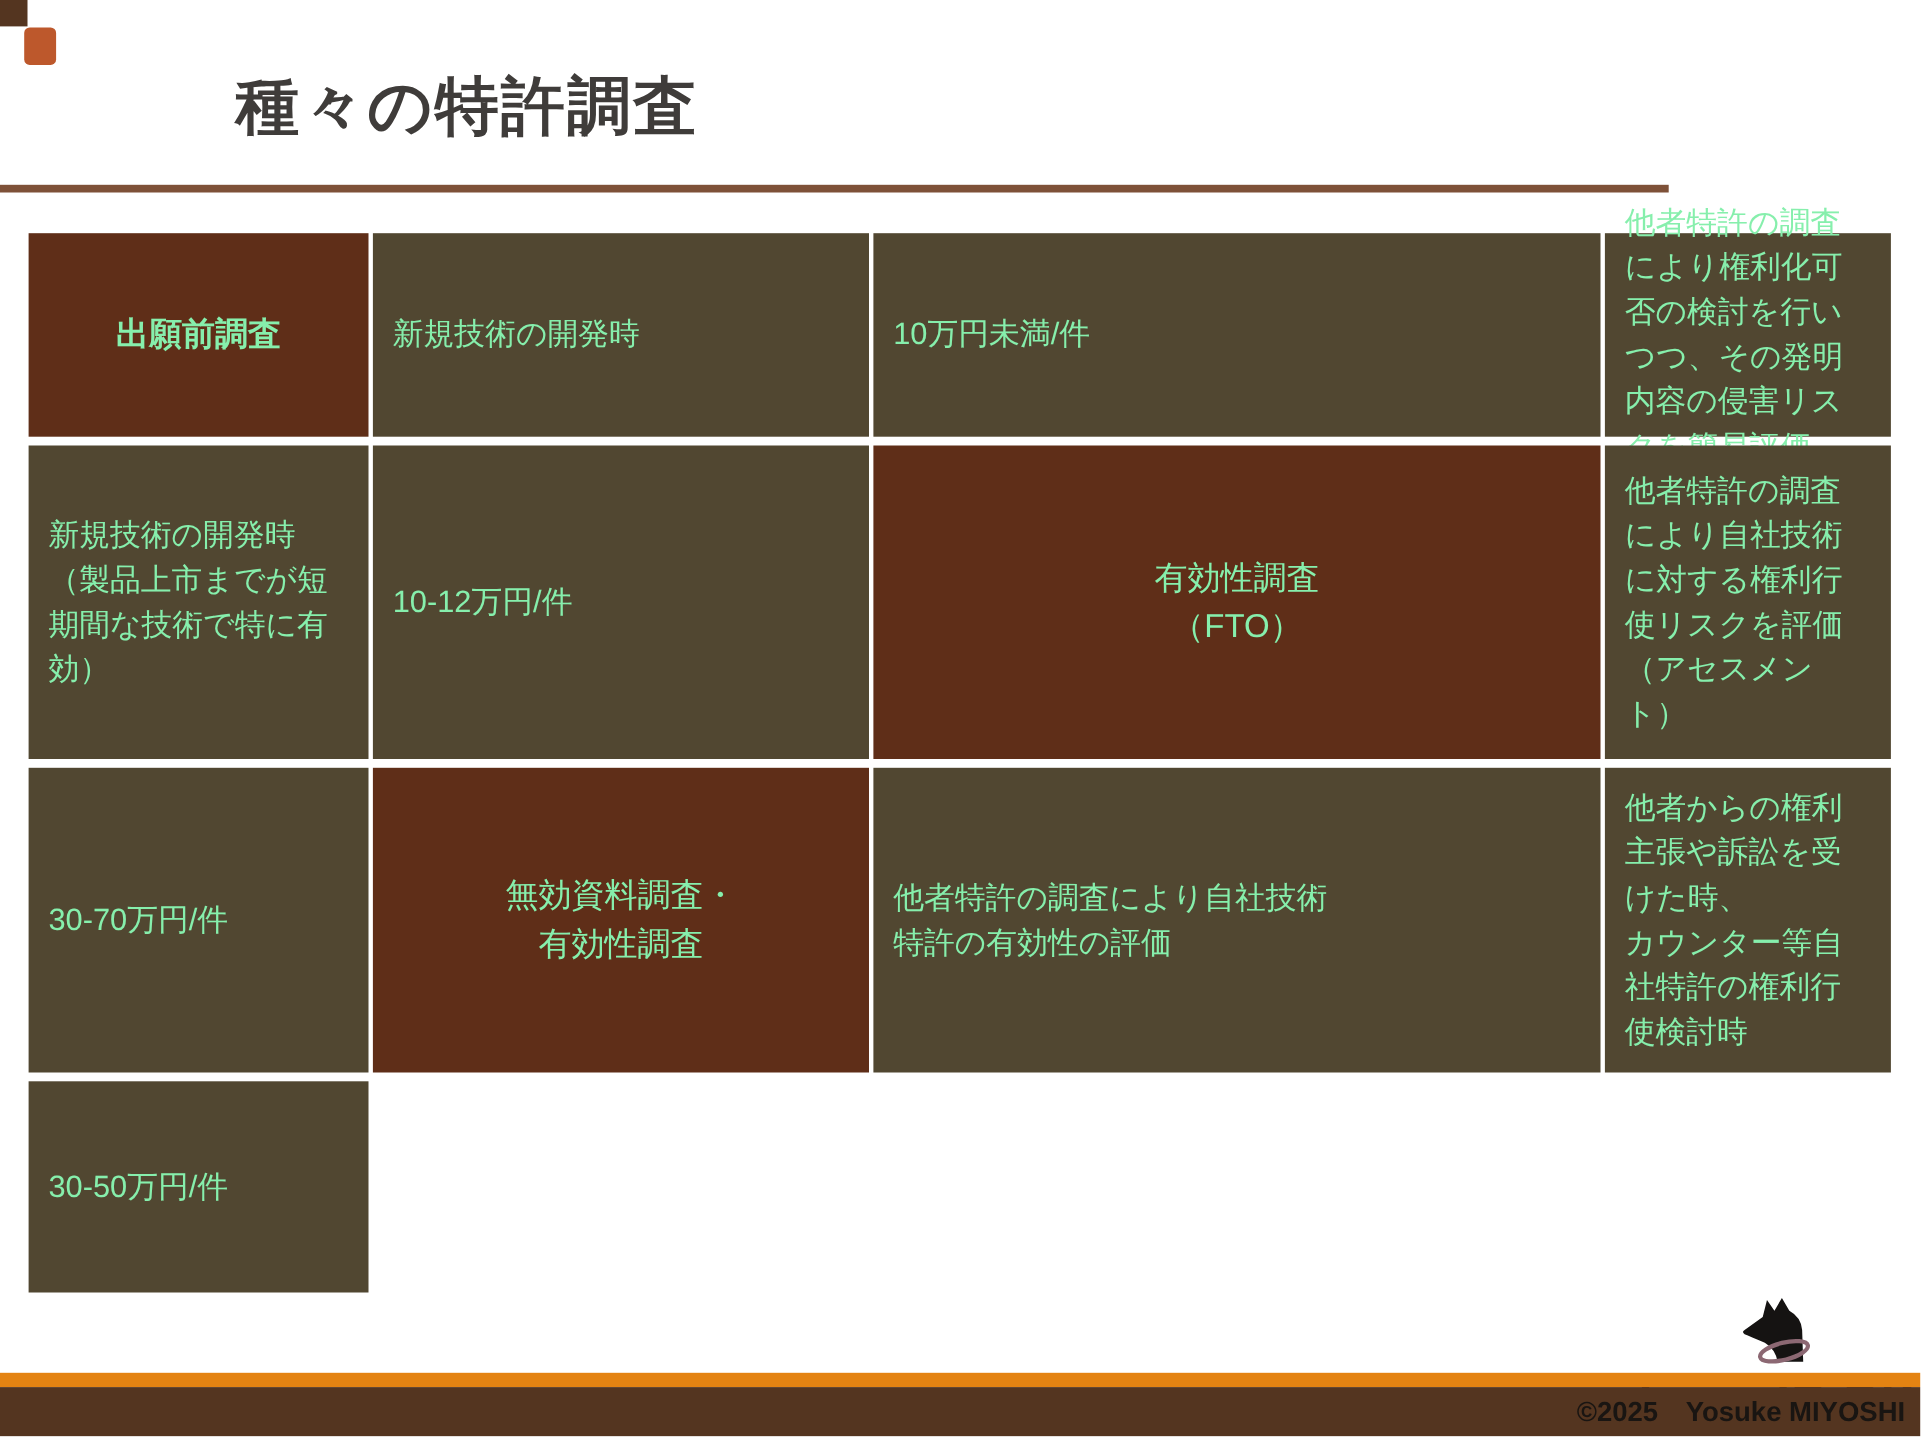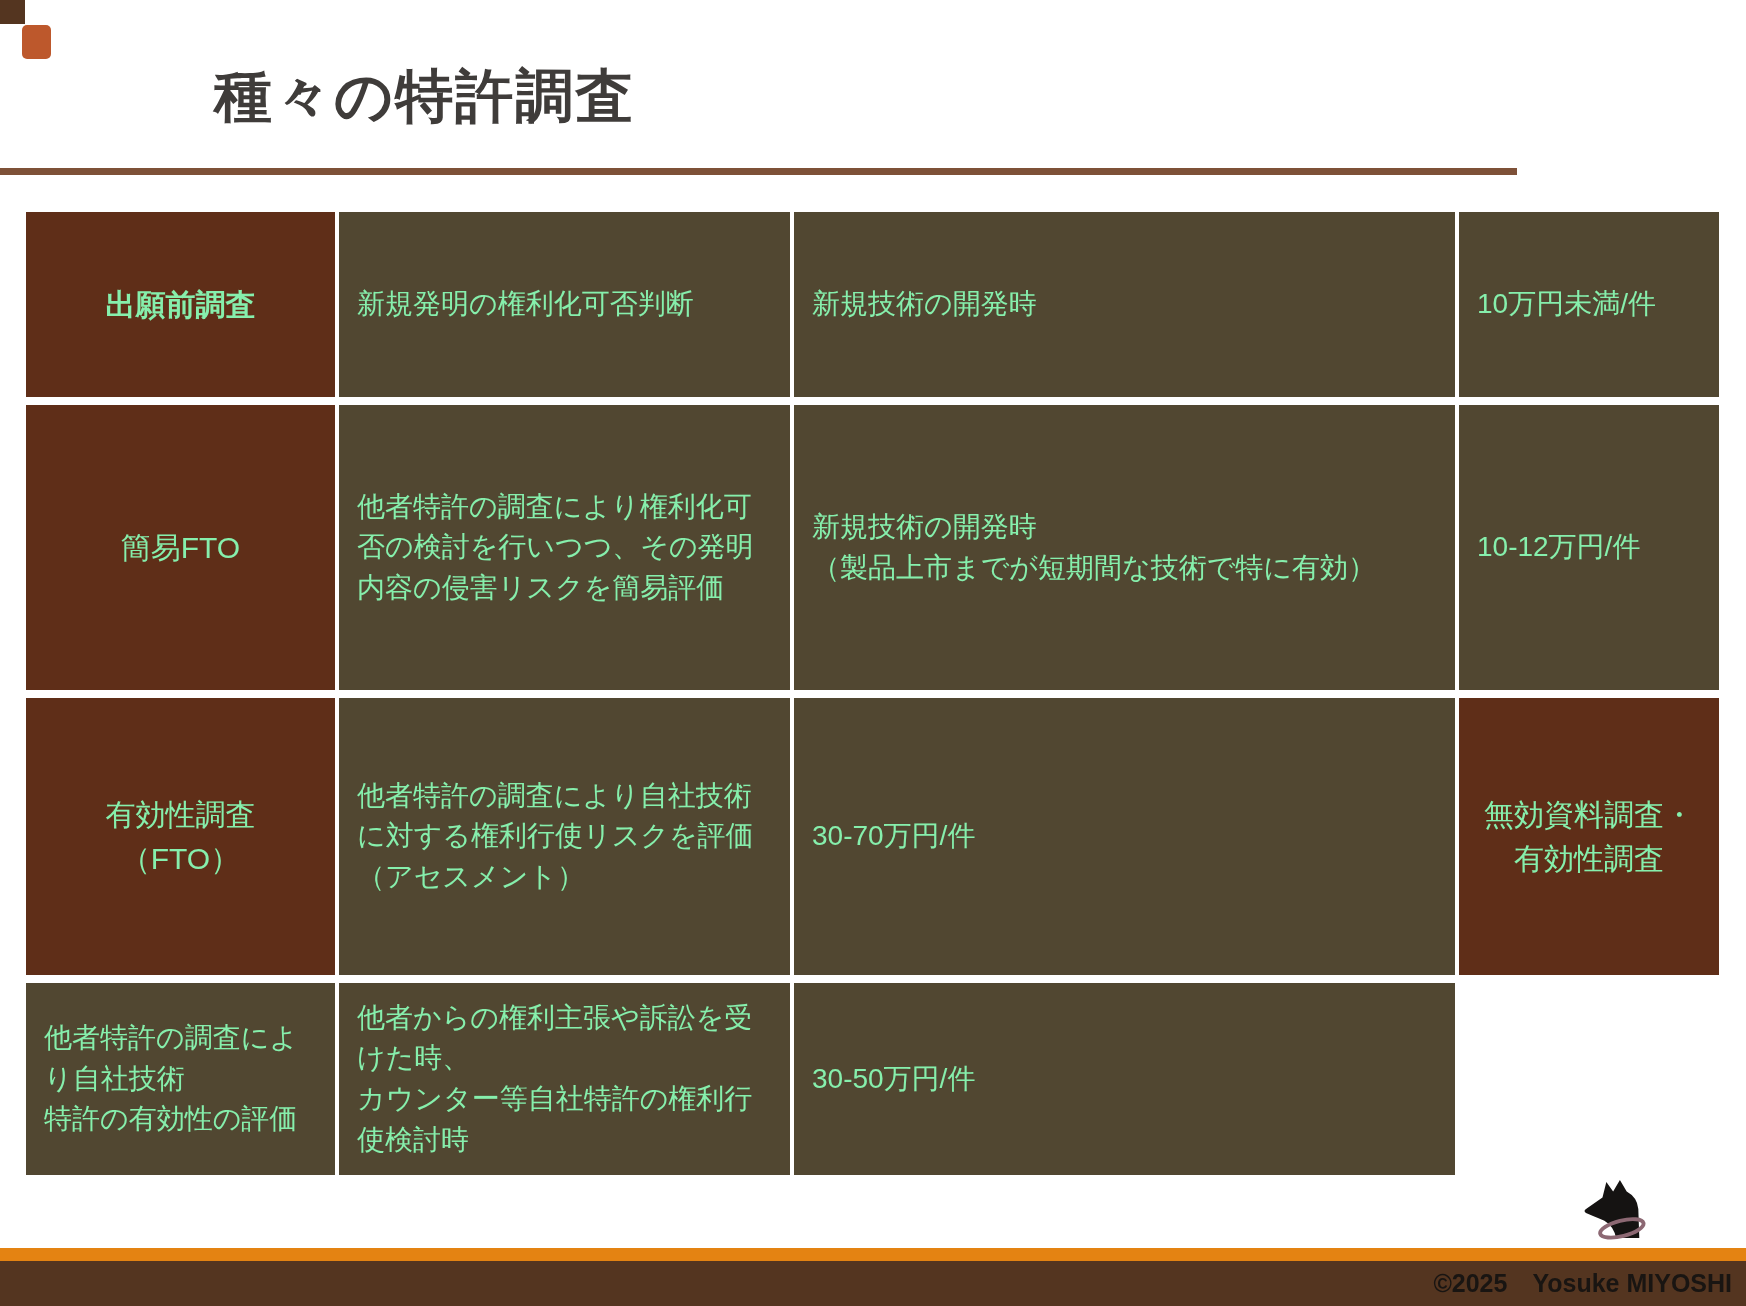--- a/index.html
+++ b/index.html
@@ -129,25 +129,23 @@
 
   <div class="corner-dark"></div>
   <div class="corner-orange"></div>
 
   <h1 class="title">種々の特許調査</h1>
   <div class="title-underline"></div>
 
   <div class="table">
 
     <div class="cell head bold">出願前調査</div>
-    <div class="cell body">新規発明の権利化可否判断</div>
     <div class="cell body">新規技術の開発時</div>
     <div class="cell body">10万円未満/件</div>
 
-    <div class="cell head">簡易FTO</div>
     <div class="cell body">他者特許の調査により権利化可
 否の検討を行いつつ、その発明
 内容の侵害リスクを簡易評価</div>
     <div class="cell body">新規技術の開発時
 （製品上市までが短期間な技術で特に有効）</div>
     <div class="cell body">10-12万円/件</div>
 
     <div class="cell head">有効性調査
 （FTO）</div>
     <div class="cell body">他者特許の調査により自社技術

